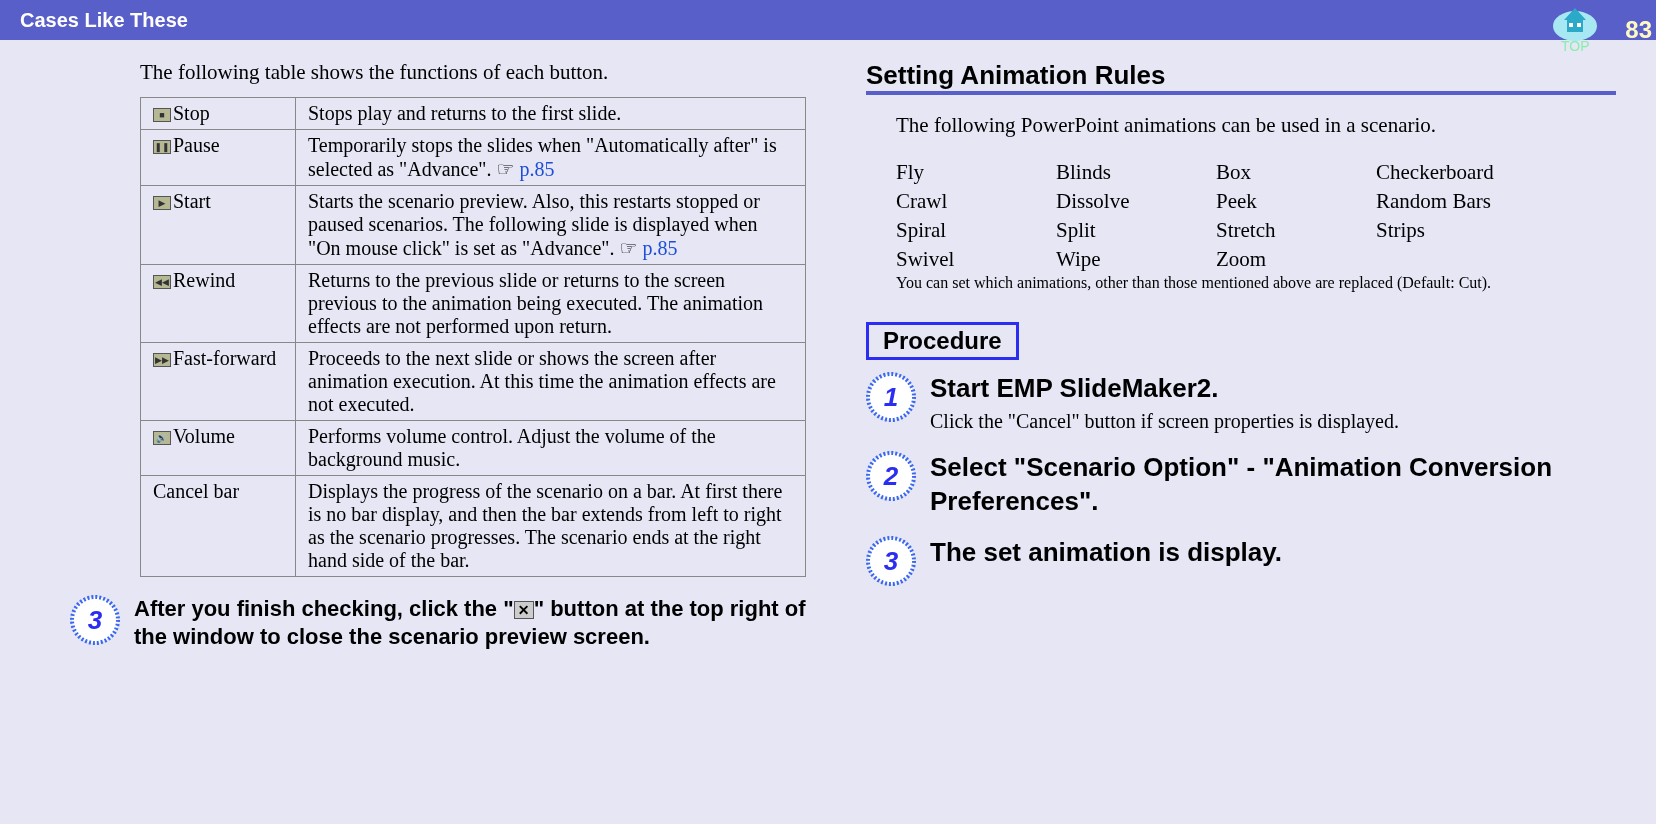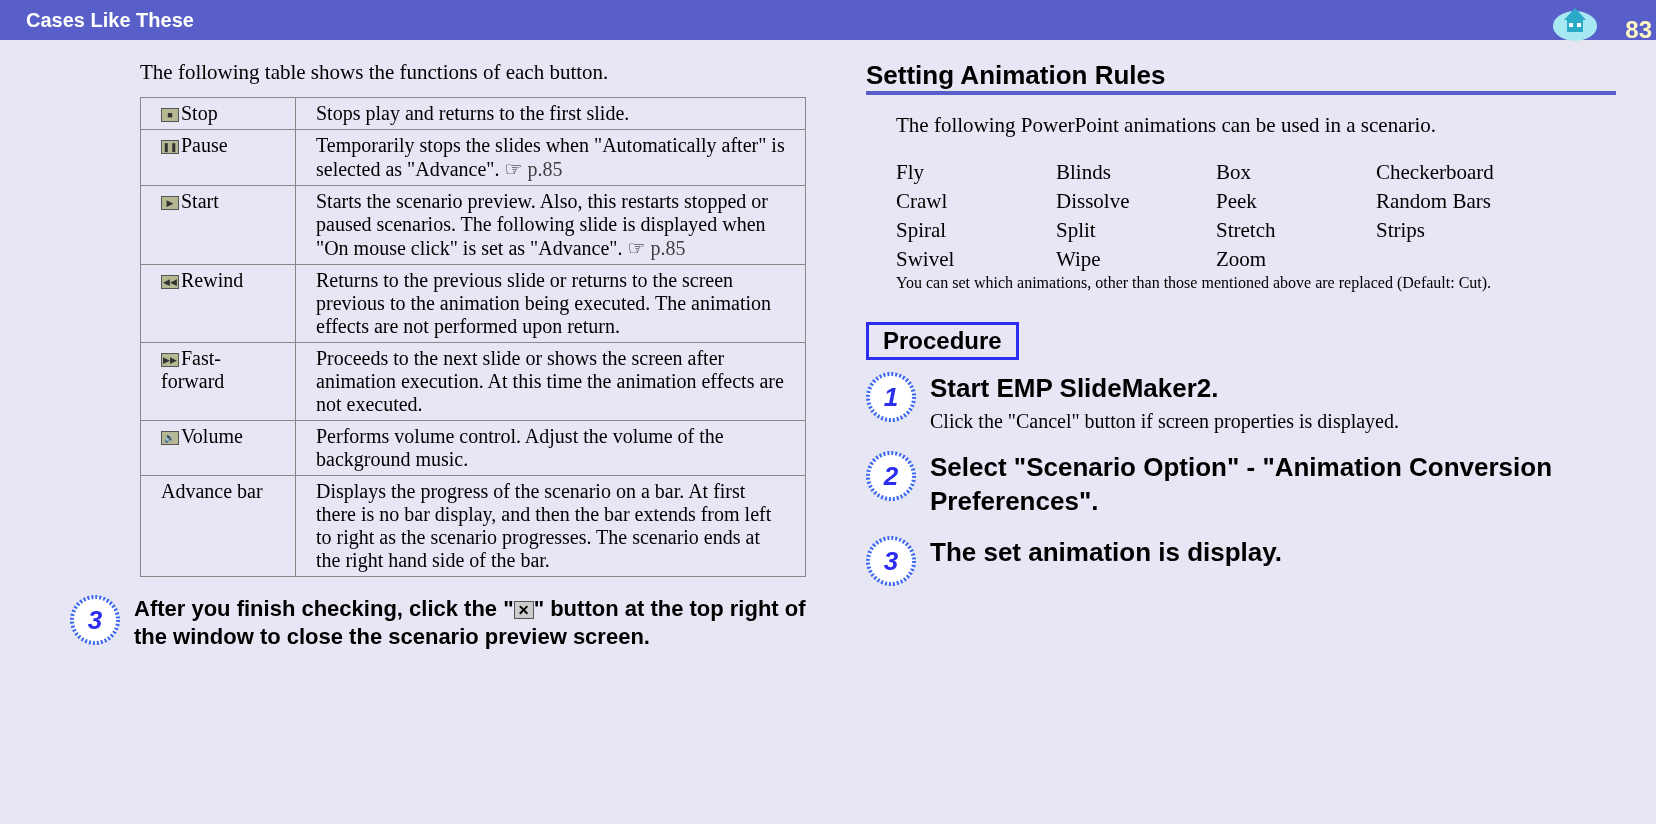--- a/index.html
+++ b/index.html
@@ -1,33 +1,33 @@
 <!DOCTYPE html>
 <html><head>
 <meta charset="utf-8">
 <style>
   * { box-sizing: border-box; margin: 0; padding: 0; }
   body { font-family: Georgia, 'Times New Roman', serif; background: #e6e6f5; width: 1656px; height: 824px; overflow: hidden; }
-  .header { background: #595fc9; height: 40px; display: flex; align-items: center; padding-left: 26px; position: relative; }
+  .header { background: #595fc9; height: 40px; display: flex; align-items: center; padding-left: 20px; position: relative; }
   .header-title { color: #fff; font-family: Arial, sans-serif; font-weight: bold; font-size: 20px; }
   .header-right { position: absolute; right: 0; top: 0; display: flex; align-items: center; }
   .top-badge { width: 60px; height: 60px; display:flex;flex-direction:column;align-items:center;justify-content:center;gap:0; }
   .top-badge svg { display:block; }
-  .top-label { color: #e5e5e5; font-family: Arial,sans-serif; font-weight: normal; font-size: 14px; margin-top:-4px; }
+  .top-label { color: #86efac; font-family: Arial,sans-serif; font-weight: normal; font-size: 14px; margin-top:-4px; }
   .page-num { font-family: Arial,sans-serif; font-weight: bold; font-size: 24px; color:#fef9c3; margin-left:20px; margin-right:4px; }
   .content { display: flex; padding: 20px 40px 20px 140px; gap: 60px; }
   .left-col { width: 744px; }
   .right-col { flex: 1; }
   .intro-text { font-size: 21px; margin-bottom: 12px; }
   table.fn { border-collapse: collapse; width: 100%; font-size: 20px; }
-  table.fn td { border: 1px solid #888; padding: 4px 20px; vertical-align: top; background:#fff; }
+  table.fn td { border: 1px solid #888; padding: 4px 12px; vertical-align: top; background:#fff; }
   table.fn td { background: #e6e6f5; }
   table.fn tr td:first-child { width: 155px; }
   .mini-icon { display:inline-block; width:18px; height:14px; background:#b5b893; border:1px solid #555; margin-right:2px; vertical-align:middle; font-size:9px; line-height:12px; text-align:center; color:#333; font-family:Arial,sans-serif; }
-  .pagelink { color: #404040; }
+  .pagelink { color: #1d4ed8; }
   .hand { color:#000; }
   .step-row { display:flex; gap:14px; margin-top:18px; align-items:flex-start; margin-left:-70px;}
   .step-badge { width:50px; height:50px; flex-shrink:0; }
   .step-text { font-family: Arial, sans-serif; font-weight: bold; font-size: 22px; line-height:1.25; }
   .section-title { font-family: Arial, sans-serif; font-weight: bold; font-size: 26px; margin-bottom:0; }
   .section-underline { height:4px; background:#595fc9; margin-bottom:18px; }
   .right-intro { font-size:21px; margin-left:30px; margin-bottom:20px; width: 720px;}
   .anim-grid { margin-left:30px; display:grid; grid-template-columns: 160px 160px 160px 200px; font-size:21px; }
   .anim-grid div { padding:2px 0; }
   .right-note { font-size:16px; margin-left:30px; width:700px; margin-bottom:30px;}
@@ -80,21 +80,21 @@
           </tr>
       <tr>
             <td><span class="mini-icon">▶▶</span><span>Fast-forward</span></td>
             <td>Proceeds to the next slide or shows the screen after animation execution. At this time the animation effects are not executed.</td>
           </tr>
       <tr>
             <td><span class="mini-icon">🔊</span><span>Volume</span></td>
             <td>Performs volume control. Adjust the volume of the background music.</td>
           </tr>
       <tr>
-            <td><span>Advance bar</span></td>
+            <td><span>Cancel bar</span></td>
             <td>Displays the progress of the scenario on a bar. At first there is no bar display, and then the bar extends from left to right as the scenario progresses. The scenario ends at the right hand side of the bar.</td>
           </tr>
     </tbody>
       </table>
 
     <div class="step-row">
       <svg class="step-badge" viewBox="0 0 50 50">
         <circle cx="25" cy="25" r="23" fill="#fff" stroke="#3a68f0" stroke-width="4" stroke-dasharray="2 2"></circle>
         <text x="25" y="34" font-size="26" font-style="italic" font-weight="bold" font-family="Arial" fill="#2b2df0" text-anchor="middle">3</text>
       </svg>

